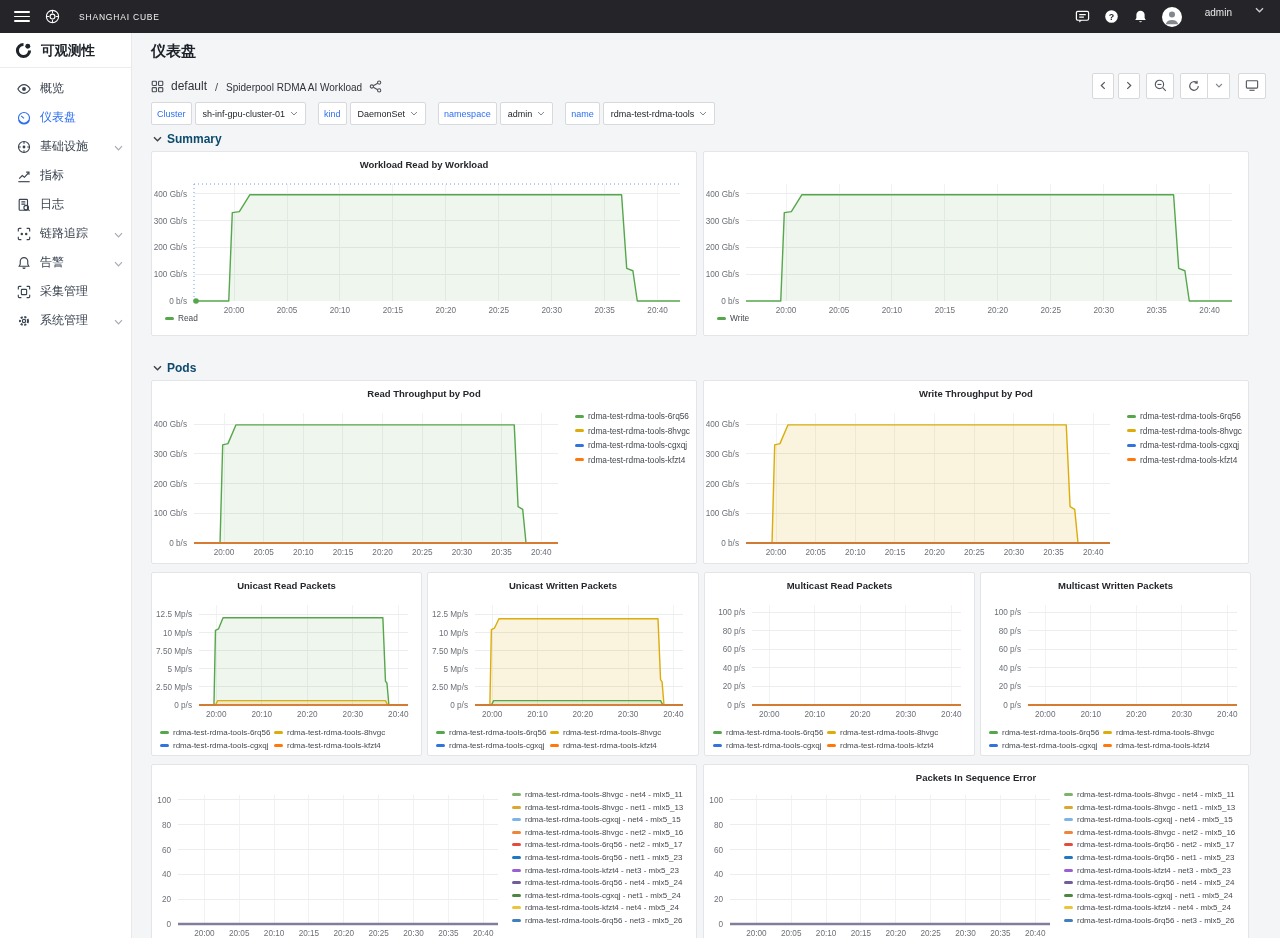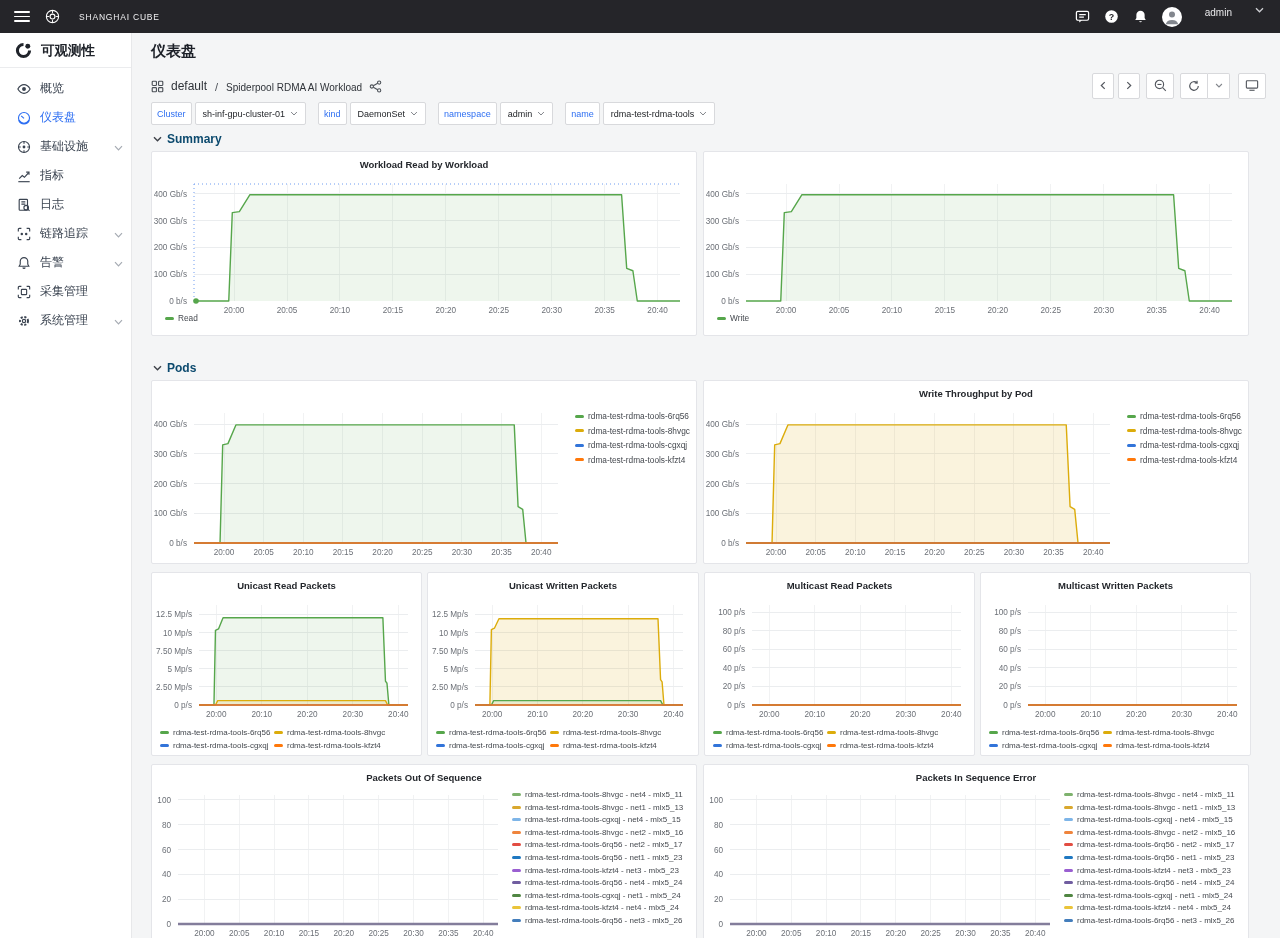--- a/index.html
+++ b/index.html
@@ -417,20 +417,21 @@
   </div>
 
   <div class="section-head" style="margin-top:24px">
     <svg width="9" height="6" viewBox="0 0 9 6">
         <path d="M1 1.2 L4.5 4.8 L8 1.2" fill="none" stroke="#3e4249" stroke-width="1.4"></path>
       </svg>
     <span>Pods</span>
   </div>
   <div class="row row-h184">
     <div class="panel p-big">
+      <div class="panel-title">Read Throughput by Pod</div>
       <div class="chart-area ca-r2"><svg width="408" height="152" viewBox="0 0 408 152">
             <line x1="70.00290486564981" x2="70.00290486564981" y1="6" y2="136" stroke="#f1f2f3" stroke-width="1" shape-rendering="crispEdges"></line>
             <line x1="109.65432098765429" x2="109.65432098765429" y1="6" y2="136" stroke="#f1f2f3" stroke-width="1" shape-rendering="crispEdges"></line>
             <line x1="149.30573710965876" x2="149.30573710965876" y1="6" y2="136" stroke="#f1f2f3" stroke-width="1" shape-rendering="crispEdges"></line>
             <line x1="188.95715323166323" x2="188.95715323166323" y1="6" y2="136" stroke="#f1f2f3" stroke-width="1" shape-rendering="crispEdges"></line>
             <line x1="228.60856935366772" x2="228.60856935366772" y1="6" y2="136" stroke="#f1f2f3" stroke-width="1" shape-rendering="crispEdges"></line>
             <line x1="268.2599854756722" x2="268.2599854756722" y1="6" y2="136" stroke="#f1f2f3" stroke-width="1" shape-rendering="crispEdges"></line>
             <line x1="307.9114015976767" x2="307.9114015976767" y1="6" y2="136" stroke="#f1f2f3" stroke-width="1" shape-rendering="crispEdges"></line>
             <line x1="347.56281771968116" x2="347.56281771968116" y1="6" y2="136" stroke="#f1f2f3" stroke-width="1" shape-rendering="crispEdges"></line>
             <line x1="387.2142338416856" x2="387.2142338416856" y1="6" y2="136" stroke="#f1f2f3" stroke-width="1" shape-rendering="crispEdges"></line>
@@ -728,21 +729,20 @@
           <span class="lg-item">
             <i class="lg-mark" style="background:#ff780a"></i>
             <span>rdma-test-rdma-tools-kfzt4</span>
           </span>
         </div>
     </div>
   </div>
 
   <div class="row row-h182" style="margin-top:8px">
     <div class="panel p-big">
-      <div class="panel-title">Packets Out Of Sequence</div>
       <div class="chart-area ca-r4"><svg width="348" height="151" viewBox="0 0 348 151">
             <line x1="50.376180101670165" x2="50.376180101670165" y1="6" y2="135" stroke="#f1f2f3" stroke-width="1" shape-rendering="crispEdges"></line>
             <line x1="85.23456790123454" x2="85.23456790123454" y1="6" y2="135" stroke="#f1f2f3" stroke-width="1" shape-rendering="crispEdges"></line>
             <line x1="120.09295570079891" x2="120.09295570079891" y1="6" y2="135" stroke="#f1f2f3" stroke-width="1" shape-rendering="crispEdges"></line>
             <line x1="154.9513435003633" x2="154.9513435003633" y1="6" y2="135" stroke="#f1f2f3" stroke-width="1" shape-rendering="crispEdges"></line>
             <line x1="189.80973129992765" x2="189.80973129992765" y1="6" y2="135" stroke="#f1f2f3" stroke-width="1" shape-rendering="crispEdges"></line>
             <line x1="224.66811909949203" x2="224.66811909949203" y1="6" y2="135" stroke="#f1f2f3" stroke-width="1" shape-rendering="crispEdges"></line>
             <line x1="259.5265068990564" x2="259.5265068990564" y1="6" y2="135" stroke="#f1f2f3" stroke-width="1" shape-rendering="crispEdges"></line>
             <line x1="294.38489469862077" x2="294.38489469862077" y1="6" y2="135" stroke="#f1f2f3" stroke-width="1" shape-rendering="crispEdges"></line>
             <line x1="329.2432824981852" x2="329.2432824981852" y1="6" y2="135" stroke="#f1f2f3" stroke-width="1" shape-rendering="crispEdges"></line>

